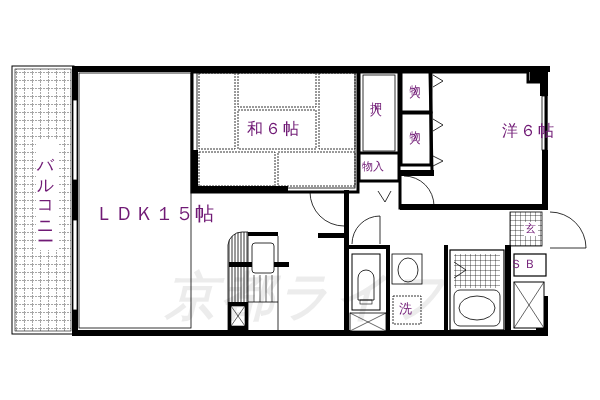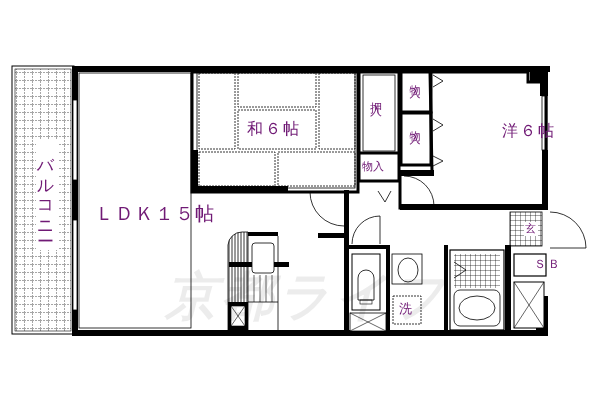--- a/index.html
+++ b/index.html
@@ -159,14 +159,14 @@
 
 <div class="lbl vert" style="left:37px;top:146px;font-size:17px;">バルコニー</div>
 <div class="lbl" style="left:95px;top:204px;font-size:19px;letter-spacing:1px;">ＬＤＫ１５帖</div>
 <div class="lbl" style="left:247px;top:121px;font-size:16px;letter-spacing:2px;">和６帖</div>
 <div class="lbl" style="left:458px;top:123px;font-size:16px;letter-spacing:2px;margin-left:44px;">洋６帖</div>
 <div class="lbl vert" style="left:370px;top:92px;font-size:12px;">押入</div>
 <div class="lbl" style="left:362px;top:161px;font-size:11px;">物入</div>
 <div class="lbl vert" style="left:409px;top:76px;font-size:11px;">物入</div>
 <div class="lbl vert" style="left:409px;top:122px;font-size:11px;">物入</div>
 <div class="lbl" style="left:525px;top:223px;font-size:11px;">玄</div>
-<div class="lbl" style="left:534px;top:258px;font-size:12px;letter-spacing:2px;">ＳＢ</div>
+<div class="lbl" style="left:510px;top:258px;font-size:12px;letter-spacing:2px;">ＳＢ</div>
 <div class="lbl" style="left:399px;top:302px;font-size:13px;">洗</div>
 
 </body></html>

